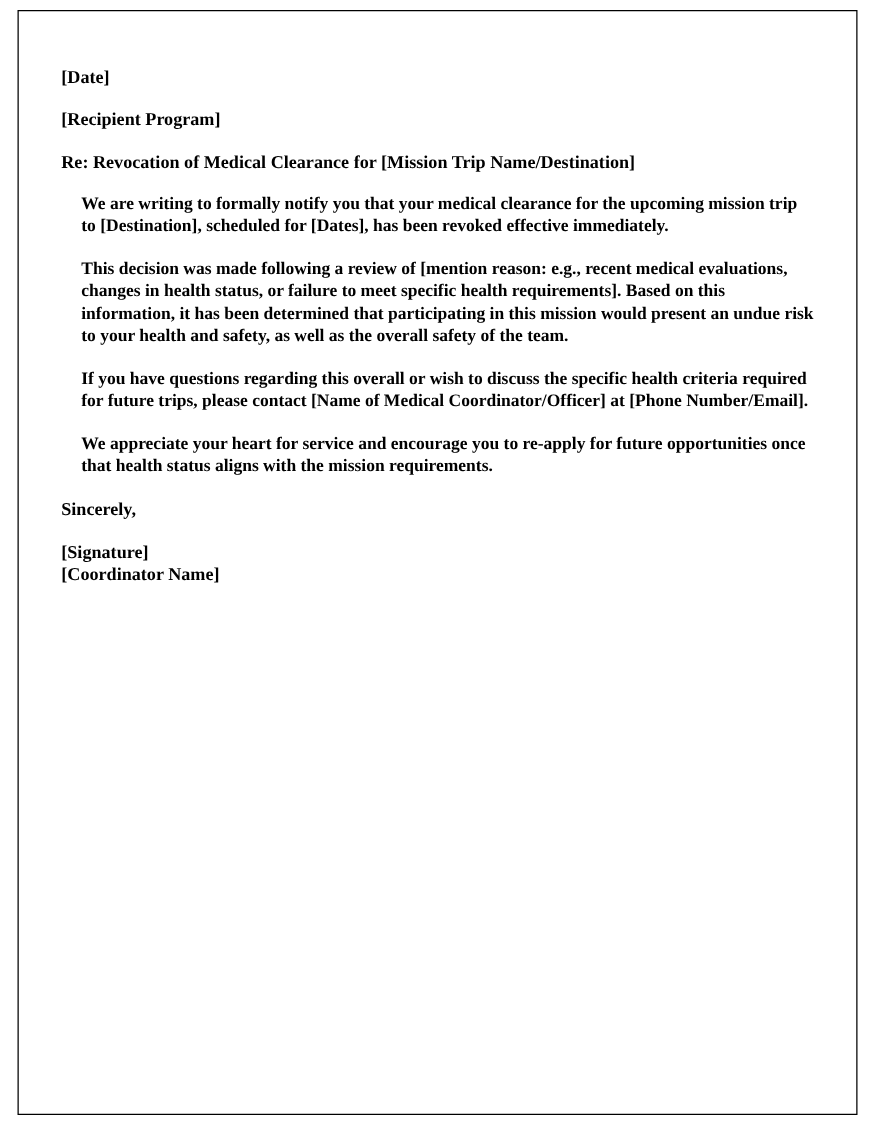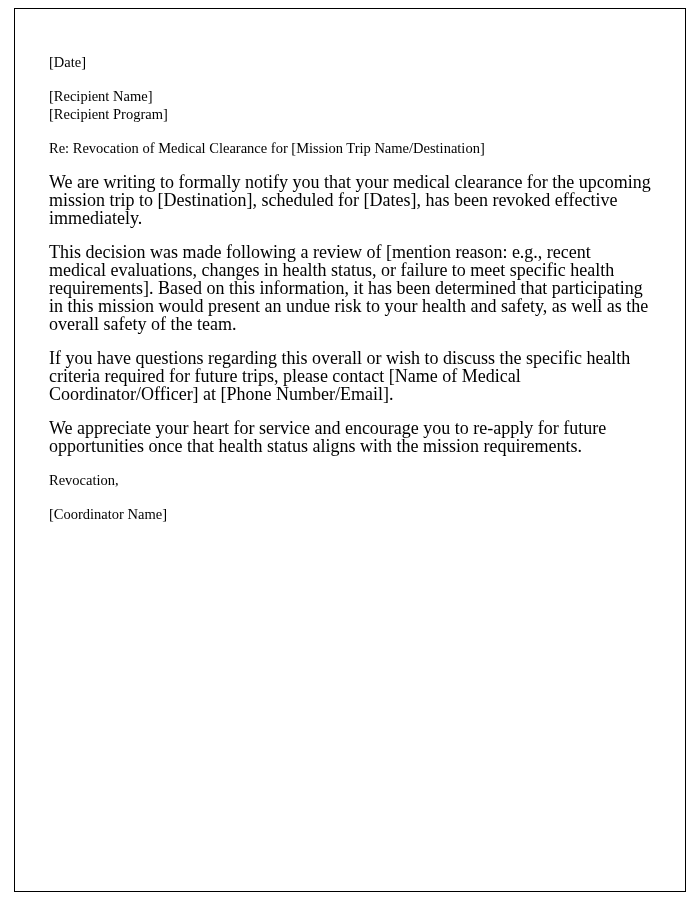--- a/index.html
+++ b/index.html
@@ -1,15 +1,15 @@
 <!DOCTYPE html>
 <html><head>
 <meta charset="utf-8">
 <style>
-  * { box-sizing: border-box; }
+  * { box-sizing: border-box; font-weight: bold; }
   html, body { margin: 0; padding: 0; }
   body {
     width: 700px;
     height: 900px;
     background: #ffffff;
     font-family: "Liberation Serif", "DejaVu Serif", serif;
     color: #000000;
     position: relative;
   }
   .page {
@@ -24,48 +24,48 @@
     overflow: hidden;
   }
   .line {
     font-size: 14.5px;
     line-height: 18px;
   }
   .block {
     margin: 0 0 16px 0;
   }
   .para {
-    font-size: 18px;
+    font-size: 14px;
     line-height: 18px;
-    margin: 0 0 16px 0;
+    margin: 0 0 16px 16px;
   }
 </style>
 </head>
 <body>
 
 <div class="page">
 
   <div class="block line">[Date]</div>
 
   <div class="block">
-    <div class="line">[Recipient Name]</div>
     <div class="line">[Recipient Program]</div>
   </div>
 
   <div class="block line">Re: Revocation of Medical Clearance for [Mission Trip Name/Destination]</div>
 
 
   <p class="para">We are writing to formally notify you that your medical clearance for the upcoming mission trip to [Destination], scheduled for [Dates], has been revoked effective immediately.</p>
 
   <p class="para">This decision was made following a review of [mention reason: e.g., recent medical evaluations, changes in health status, or failure to meet specific health requirements]. Based on this information, it has been determined that participating in this mission would present an undue risk to your health and safety, as well as the overall safety of the team.</p>
 
 
   <p class="para">If you have questions regarding this overall or wish to discuss the specific health criteria required for future trips, please contact [Name of Medical Coordinator/Officer] at [Phone Number/Email].</p>
 
   <p class="para">We appreciate your heart for service and encourage you to re-apply for future opportunities once that health status aligns with the mission requirements.</p>
 
-  <div class="block line">Revocation,</div>
+  <div class="block line">Sincerely,</div>
 
   <div>
+    <div class="line">[Signature]</div>
     <div class="line">[Coordinator Name]</div>
   </div>
 
 </div>
 
 </body></html>

